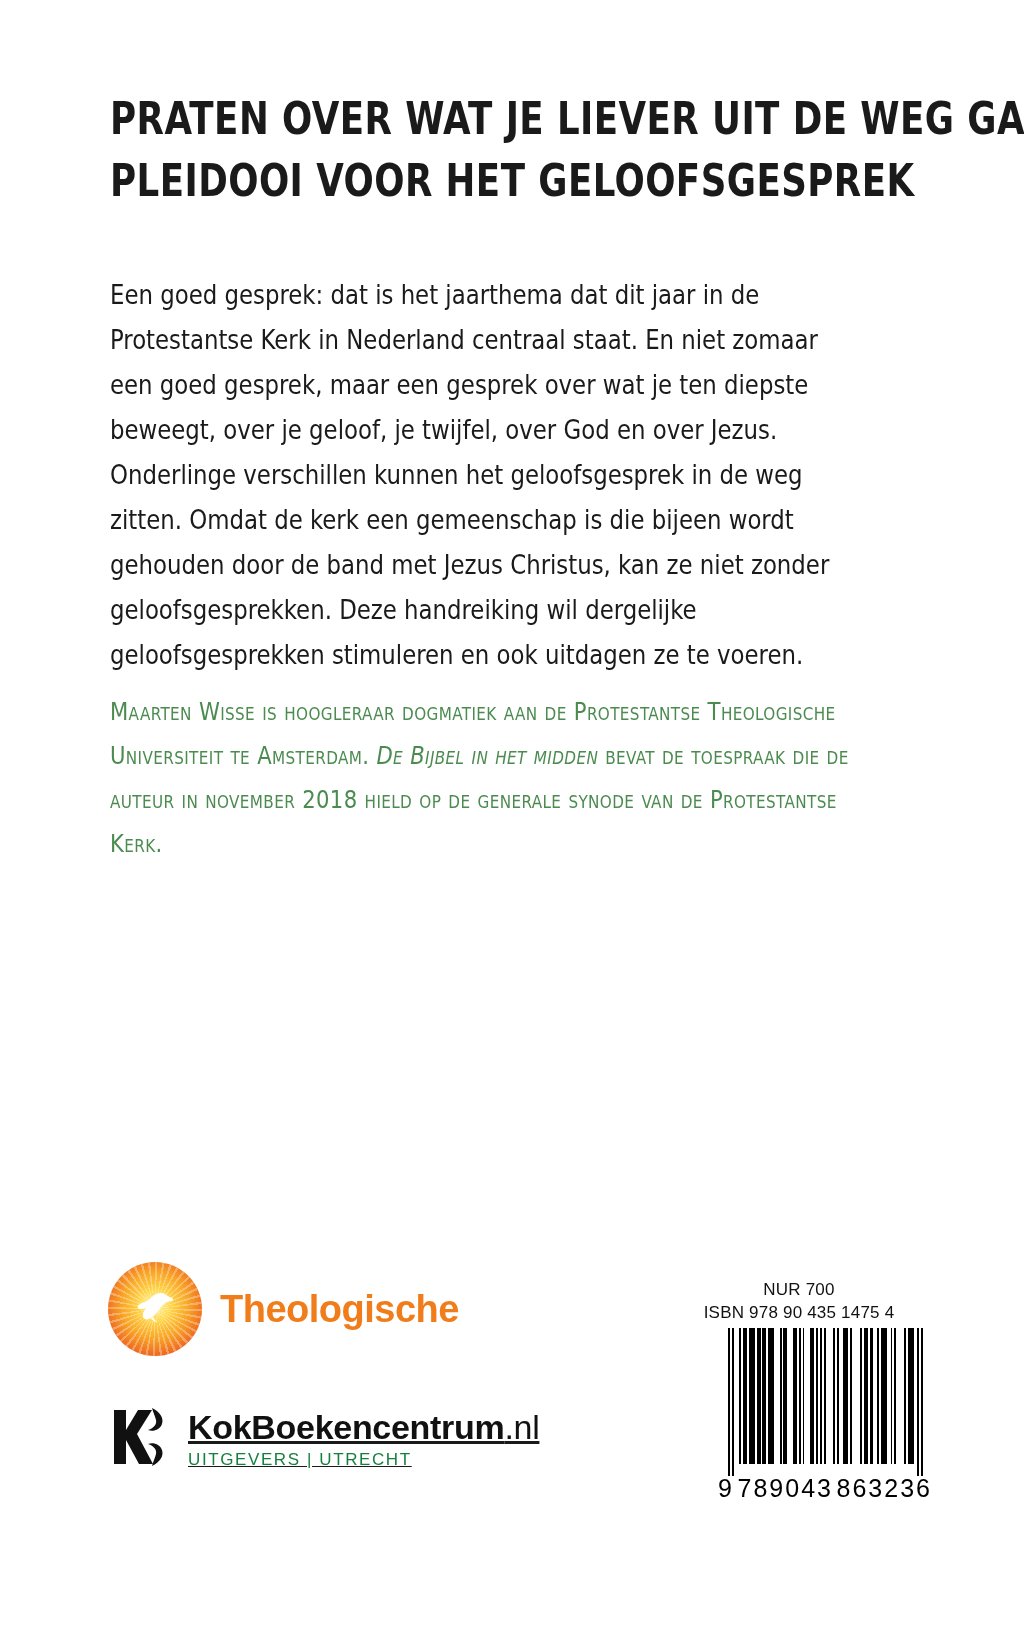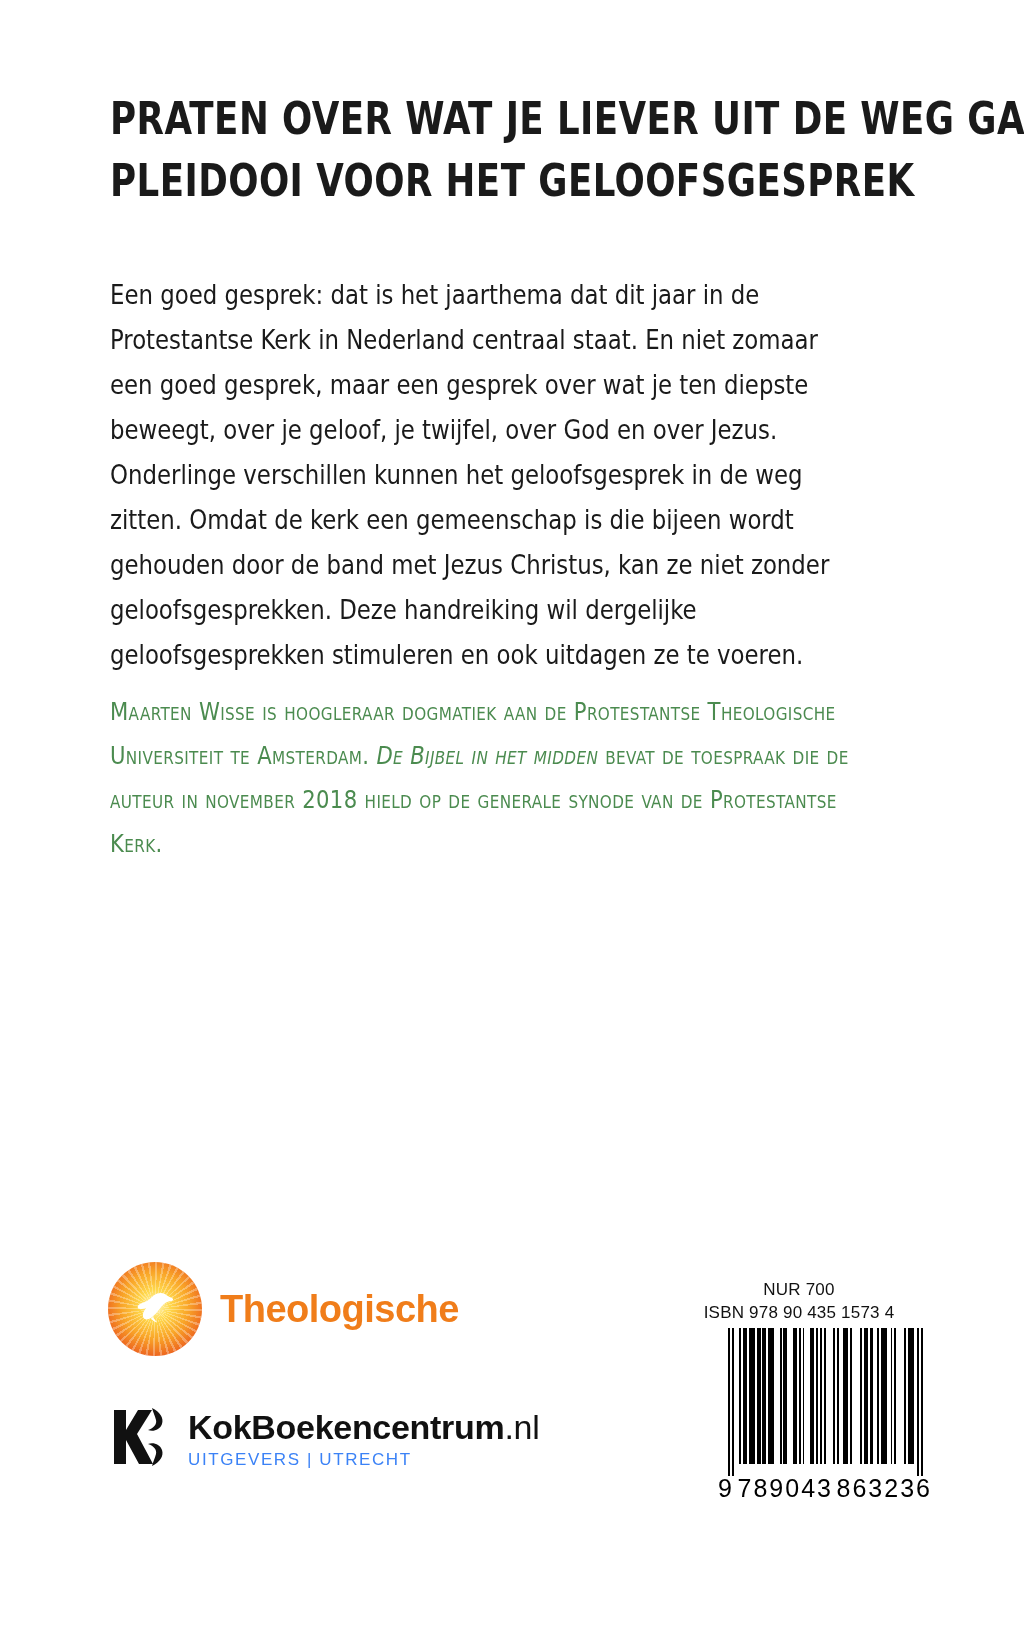--- a/index.html
+++ b/index.html
@@ -119,20 +119,21 @@
     letter-spacing: -0.5px;
   }
 
   
   .kbc {
     position: absolute;
     left: 108px;
     top: 1404px;
     display: flex;
     align-items: flex-end;
+    text-decoration: underline;
   }
   .kbc-mark {
     width: 66px;
     height: 66px;
     position: relative;
     flex: none;
   }
   .kbc-text {
     margin-left: 14px;
     padding-top: 4px;
@@ -145,21 +146,21 @@
     color: #111111;
     letter-spacing: -0.3px;
   }
   .kbc-name .tld {
     font-weight: 400;
   }
   .kbc-sub {
     font-family: "Liberation Sans", sans-serif;
     font-size: 17px;
     letter-spacing: 1.6px;
-    color: #3b82f6;
+    color: #15803d;
     margin-top: 4px;
   }
 
   
   .isbn-block {
     position: absolute;
     right: 110px;
     top: 1278px;
     text-align: center;
     width: 230px;
@@ -249,21 +250,21 @@
       <path d="M44 62 C52 58 56 52 54 46 C52 40 45 38 40 40 C46 42 49 46 48 50 C47 54 45 58 44 62 Z" fill="#111111"></path>
     </svg>
     <div class="kbc-text">
       <div class="kbc-name"><span>KokBoekencentrum</span><span class="tld">.nl</span></div>
       <div class="kbc-sub">UITGEVERS | UTRECHT</div>
     </div>
   </div>
 
   <div class="isbn-block">
     <div class="isbn-line">NUR 700</div>
-    <div class="isbn-line">ISBN 978 90 435 1573 4</div>
+    <div class="isbn-line">ISBN 978 90 435 1475 4</div>
   </div>
 
   <div class="barcode">
     <div class="bars" id="bars">
         <div class="bar" style="width:1.9215686274509804px;height:100%;"></div>
         <div class="sp" style="width:1.9215686274509804px;height:100%;"></div>
         <div class="bar" style="width:1.9215686274509804px;height:100%;"></div>
         <div class="sp" style="width:5.764705882352941px;height:92%;align-self:flex-start;"></div>
         <div class="bar" style="width:1.9215686274509804px;height:92%;align-self:flex-start;"></div>
         <div class="sp" style="width:1.9215686274509804px;height:92%;align-self:flex-start;"></div>

